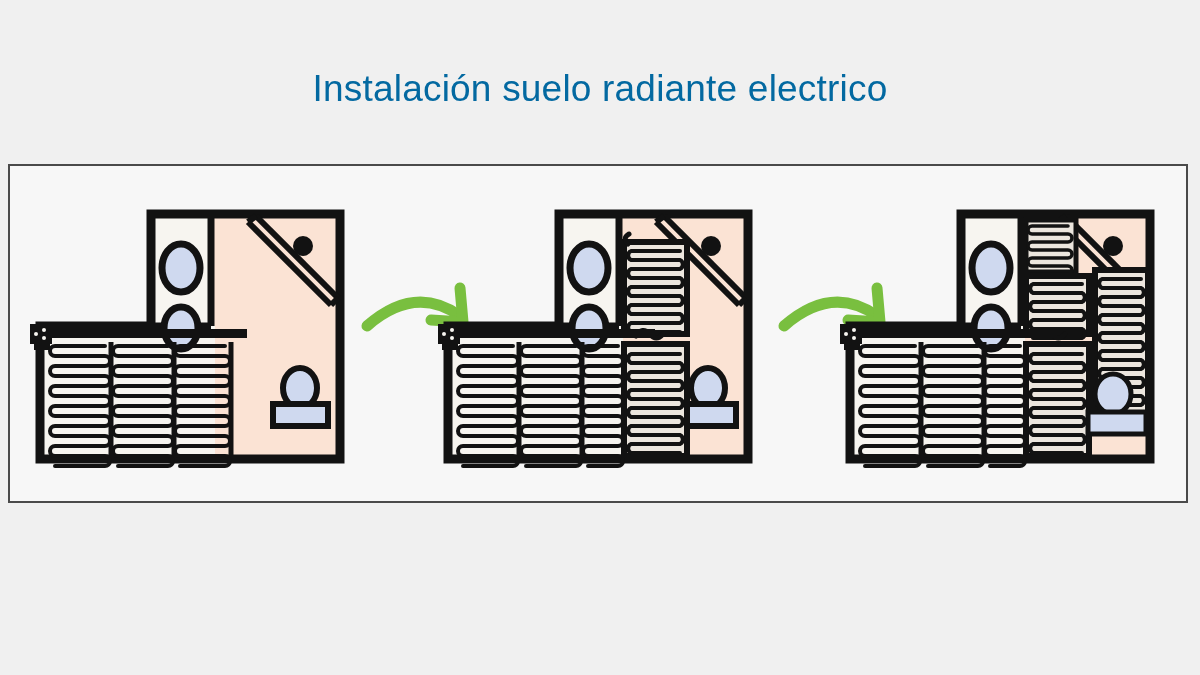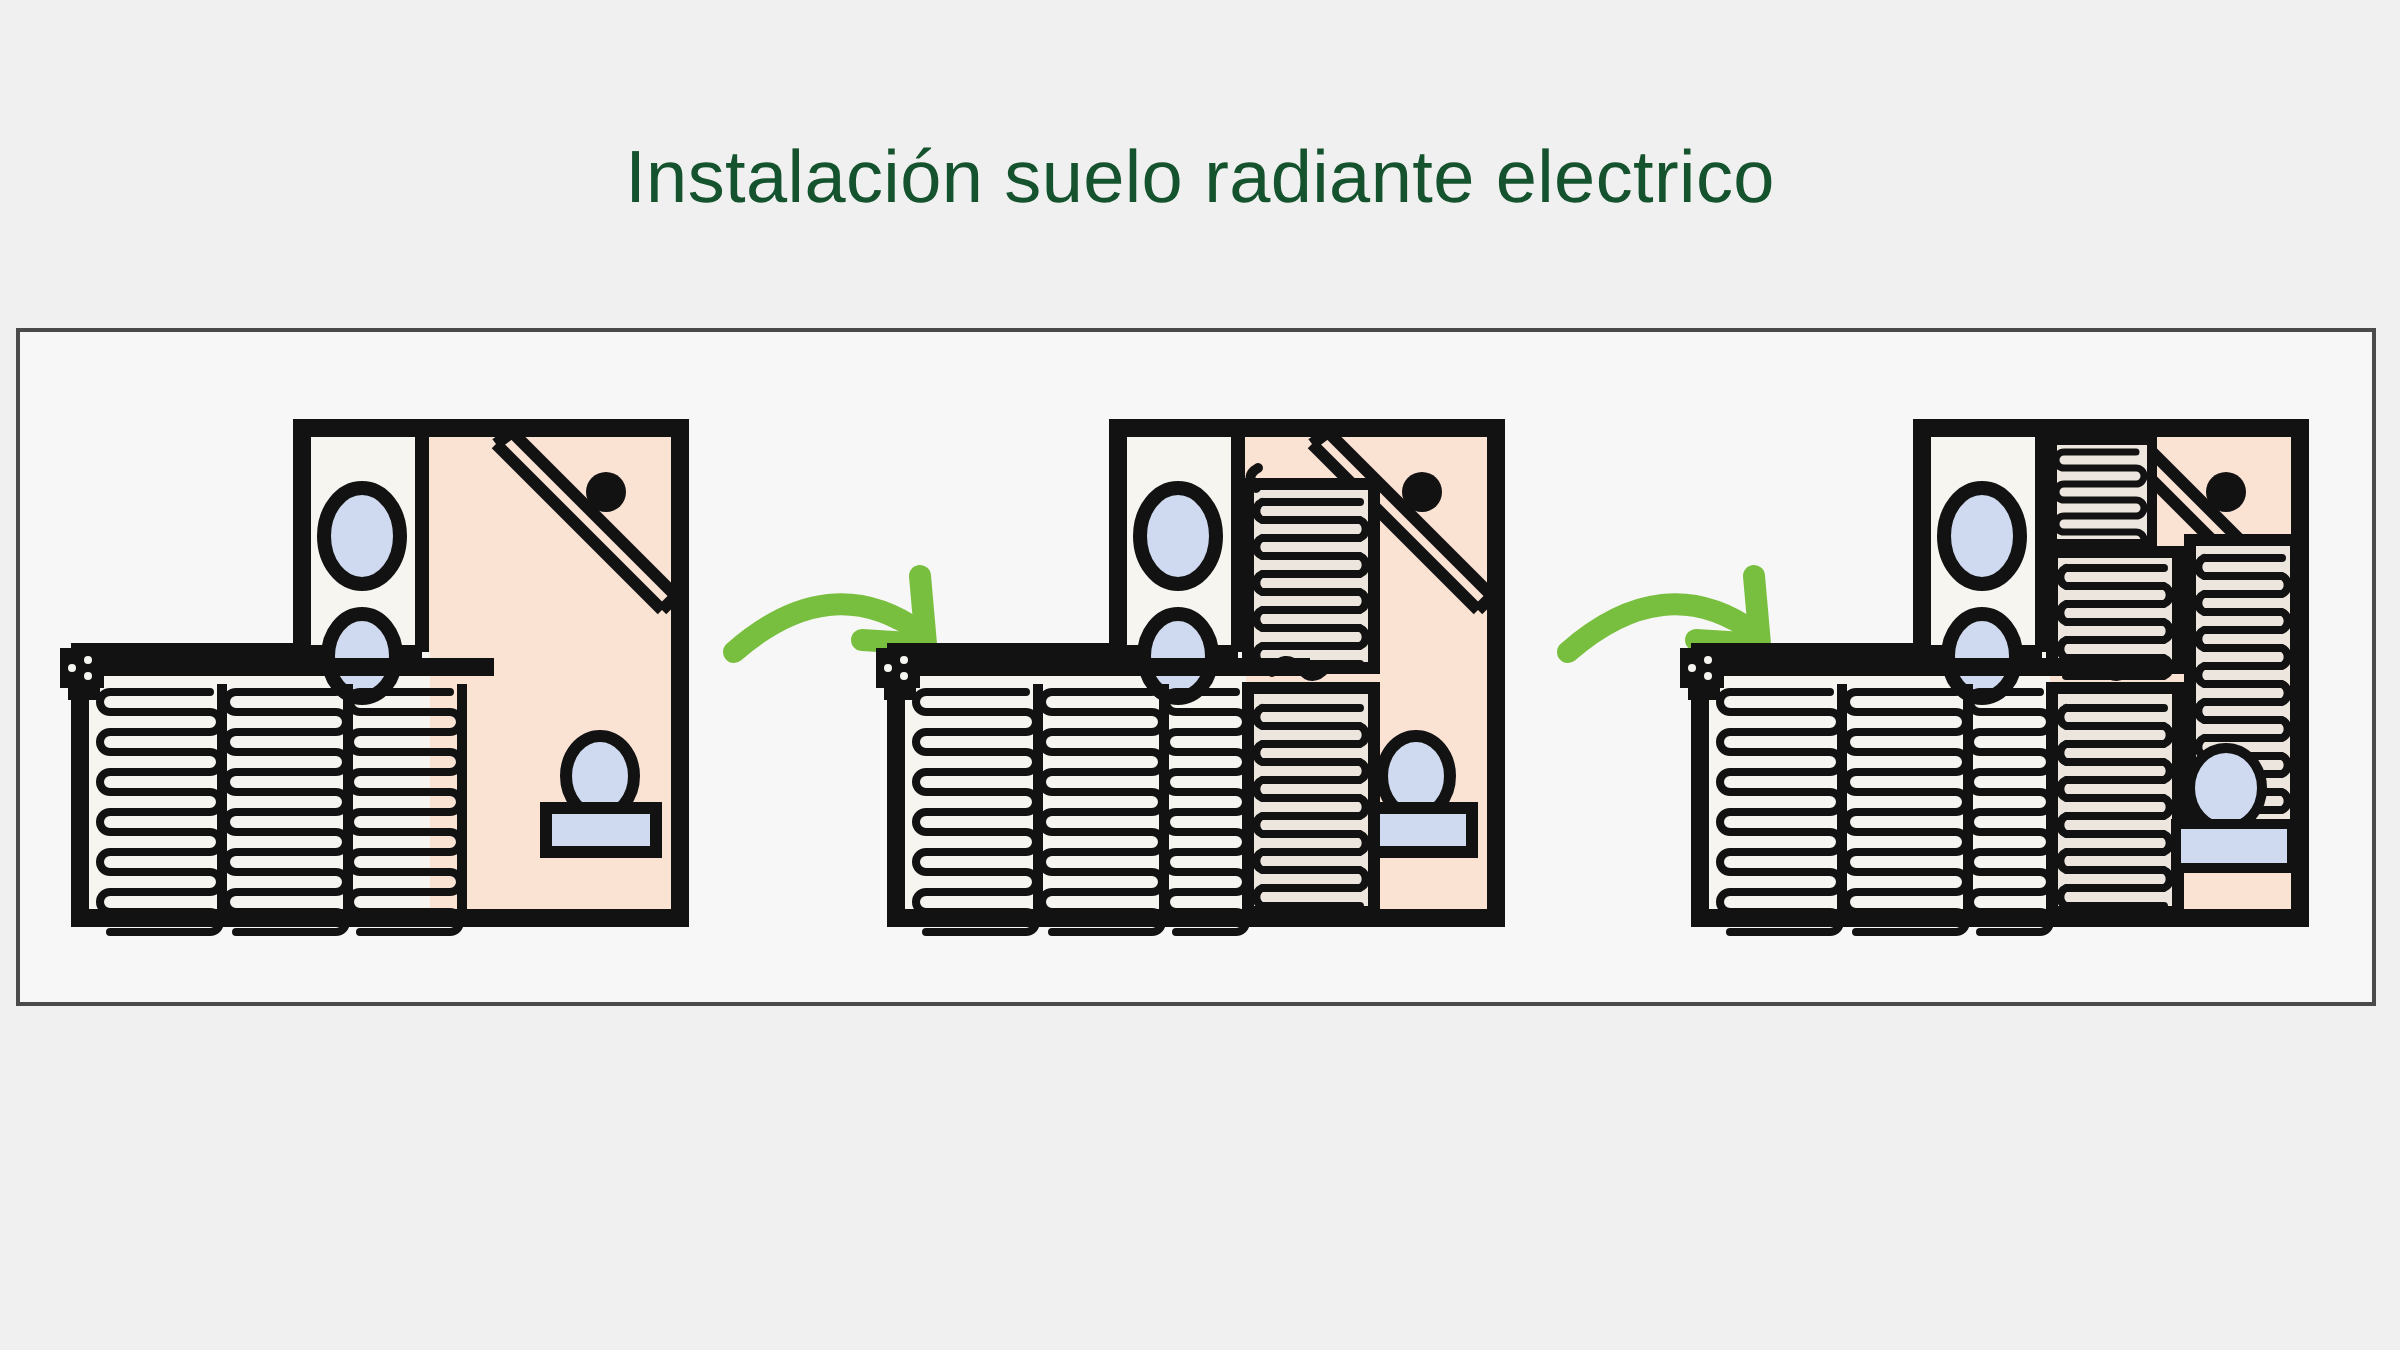--- a/index.html
+++ b/index.html
@@ -22,21 +22,21 @@
     background: #f0f0f0;
   }
   #page-title {
     position: absolute;
     left: 0;
     top: 68px;
     width: 1200px;
     text-align: center;
     font-size: 37px;
     font-weight: 400;
-    color: #14532d;
+    color: #0369a1;
     letter-spacing: 0.2px;
     font-family: "Liberation Sans", sans-serif;
     white-space: nowrap;
   }
   #diagram-frame {
     position: absolute;
     left: 8px;
     top: 164px;
     width: 1180px;
     height: 339px;

